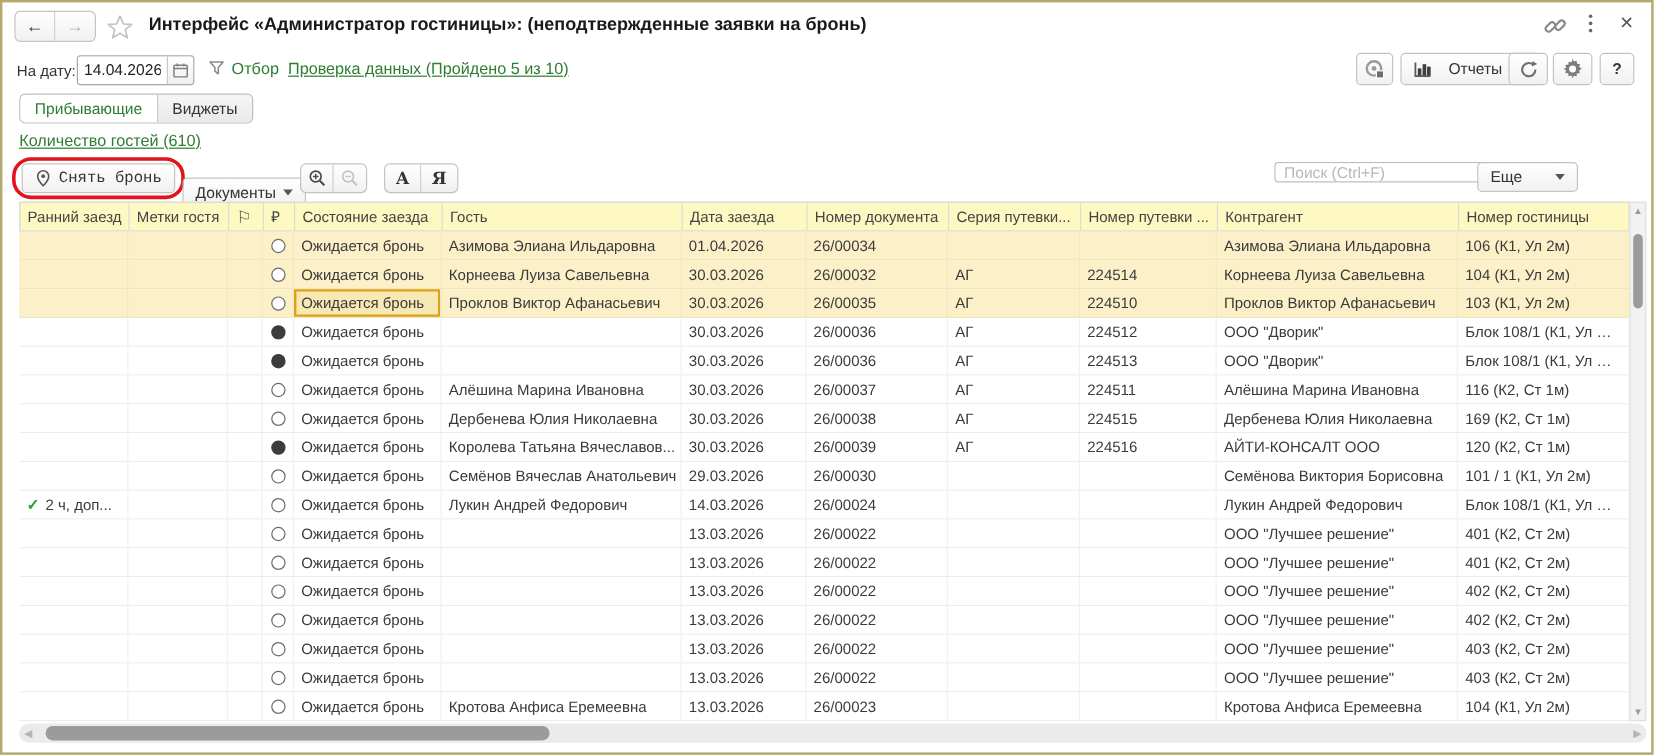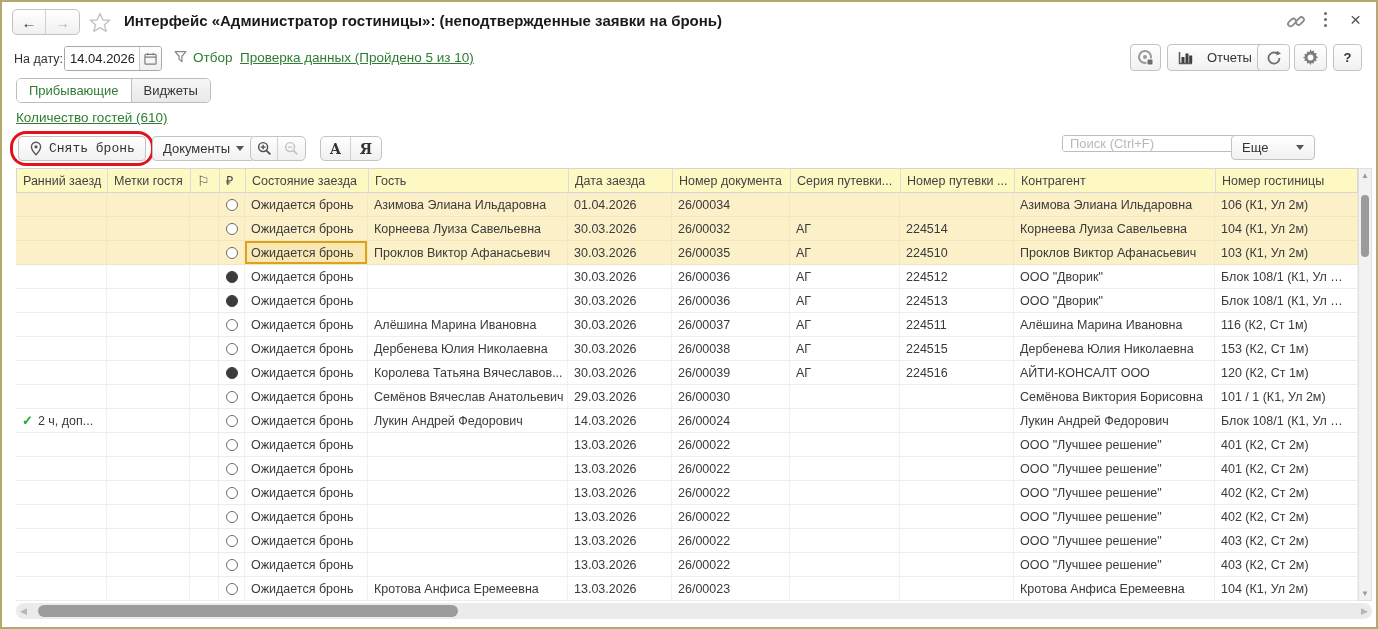--- a/index.html
+++ b/index.html
@@ -183,21 +183,21 @@
 
 <div class="abs red-oval">
   <div class="btn" style="height:25px;">
     <svg width="14" height="15" viewBox="0 0 16 18">
         <path d="M8 1.5a5.5 5.5 0 0 1 5.5 5.5c0 4-5.5 9.5-5.5 9.5S2.5 11 2.5 7A5.5 5.5 0 0 1 8 1.5z" fill="none" stroke="#555" stroke-width="1.6"></path>
         <circle cx="8" cy="7" r="1.9" fill="#555"></circle>
       </svg>
     <span>Снять бронь</span>
   </div>
 </div>
-<div class="abs btn" style="left:150px;top:134px;">
+<div class="abs btn" style="left:150px;top:146px;">
   <span>Документы</span>
   <span class="caret"></span>
 </div>
 <div class="abs btn-group" style="left:248px;top:134px;height:25px;">
   <div class="seg" style="width:27px;">
     <svg width="15" height="15" viewBox="0 0 16 16">
         <circle cx="6.5" cy="6.5" r="4.8" fill="none" stroke="#4a4a4a" stroke-width="1.5"></circle>
         <line x1="10.2" y1="10.2" x2="14.2" y2="14.2" stroke="#4a4a4a" stroke-width="1.8"></line>
         <line x1="4" y1="6.5" x2="9" y2="6.5" stroke="#4a4a4a" stroke-width="1.3"></line>
         <line x1="6.5" y1="4" x2="6.5" y2="9" stroke="#4a4a4a" stroke-width="1.3"></line>
@@ -345,21 +345,21 @@
         <div class="tcell center">
           <span class="circ"></span>
         </div>
         <div class="tcell">Ожидается бронь</div>
         <div class="tcell">Дербенева Юлия Николаевна</div>
         <div class="tcell">30.03.2026</div>
         <div class="tcell">26/00038</div>
         <div class="tcell">АГ</div>
         <div class="tcell">224515</div>
         <div class="tcell">Дербенева Юлия Николаевна</div>
-        <div class="tcell">153 (К2, Ст 1м)</div>
+        <div class="tcell">169 (К2, Ст 1м)</div>
       </div>
       <div class="trow">
         <div class="tcell"></div>
         <div class="tcell"></div>
         <div class="tcell"></div>
         <div class="tcell center">
           <span class="circ fill"></span>
         </div>
         <div class="tcell">Ожидается бронь</div>
         <div class="tcell">Королева Татьяна Вячеславов...</div>

